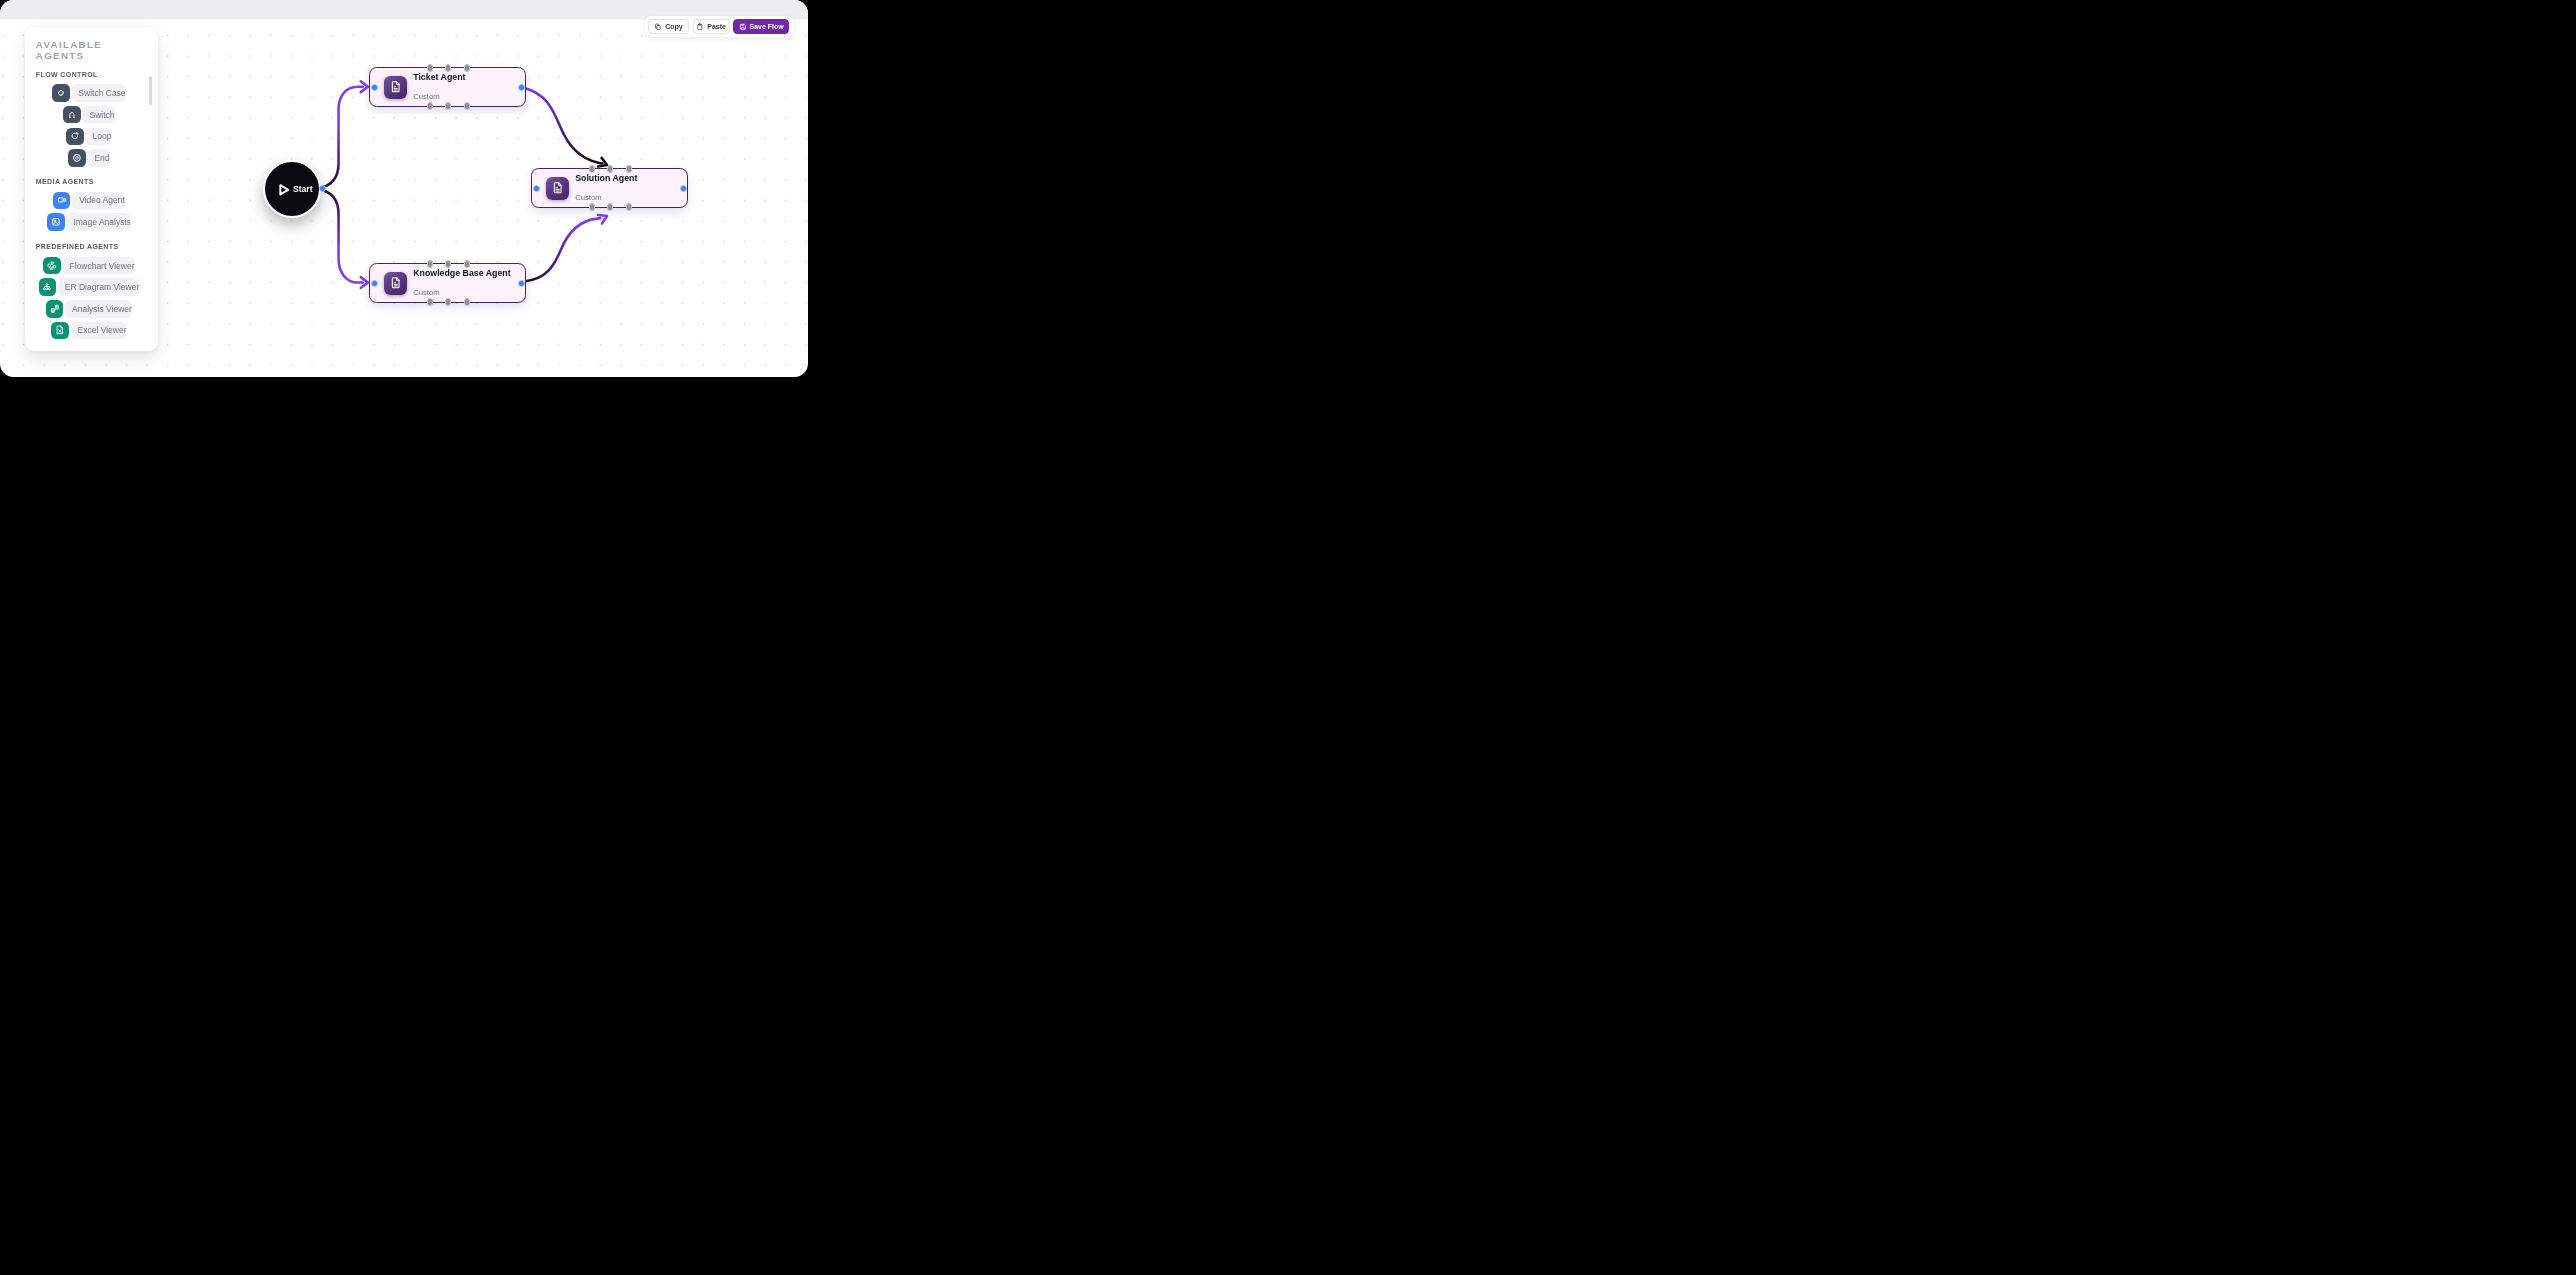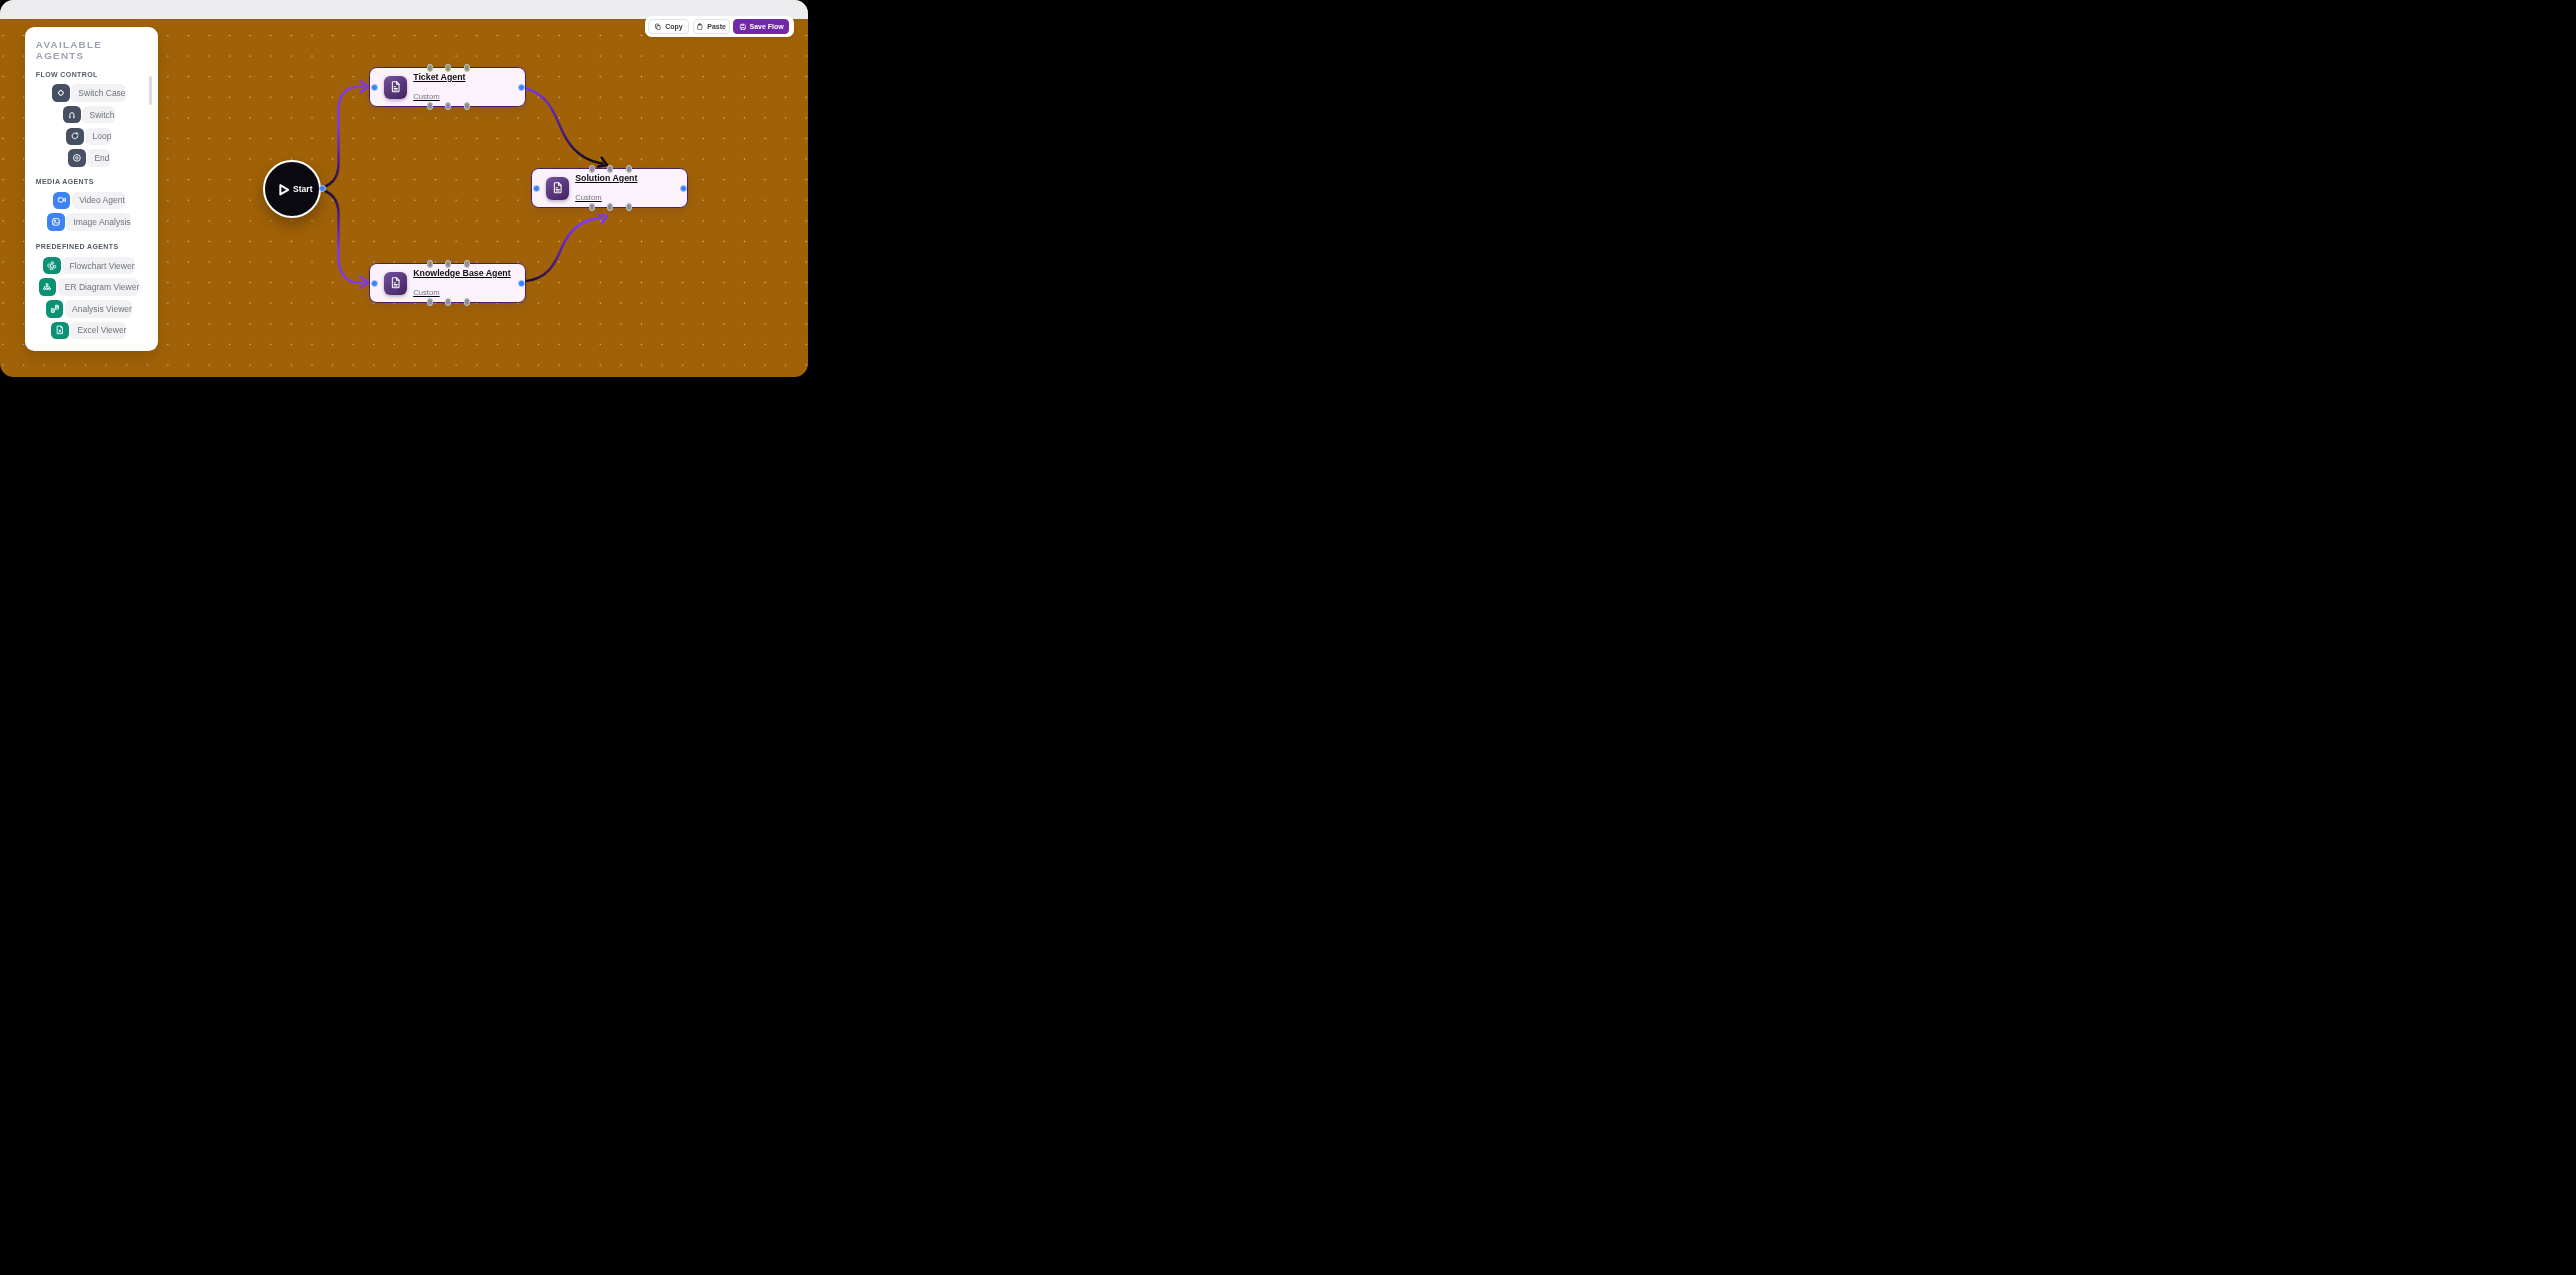--- a/index.html
+++ b/index.html
@@ -1,16 +1,16 @@
 <!DOCTYPE html>
 <html style="font-size:8.2px"><head>
 <meta charset="utf-8">
 <style>
   html,body{margin:0;padding:0;background:#000;font-family:"Liberation Sans",sans-serif;}
-  .window{position:relative;width:808px;height:377px;background:#a16207;border-radius:13.4px;overflow:hidden;}
+  .window{position:relative;width:808px;height:377px;background:#ffffff;border-radius:13.4px;overflow:hidden;}
   
   .topbar{position:absolute;left:0;top:0;right:0;height:19px;background:#edecef;box-shadow:0 1px 2.6px rgba(0,0,0,.06);z-index:2;}
   
   .canvas{position:absolute;inset:0;z-index:0;}
   .canvas::before{content:"";position:absolute;left:0;top:19px;right:0;bottom:0;
     background-image:radial-gradient(circle,#c8c7cc 0.8px,rgba(200,199,204,0) 1px);
     background-size:20.6px 20.6px;background-position:13.4px 6.2px;}
   
   .toolbar{position:absolute;left:645px;top:16px;width:149px;height:21px;background:#fff;border-radius:6.7px;
     box-shadow:0 2.1px 5.2px rgba(0,0,0,.08);display:flex;align-items:center;gap:3.6px;padding:0 3.1px;box-sizing:border-box;z-index:5;}
@@ -43,21 +43,21 @@
   .edges path{pointer-events:stroke;}
   
   .agent-node{position:absolute;width:157px;height:40px;background:#fbf2fc;border:1px solid #4a2063;border-radius:7.7px;
     box-sizing:border-box;display:flex;align-items:center;padding-left:14px;gap:6.2px;z-index:2;
     box-shadow:0 4.1px 9.3px rgba(74,32,99,.14);cursor:grab;}
   .node-ticket{left:369px;top:67px;}
   .node-solution{left:531px;top:168px;}
   .node-kb{left:369px;top:263px;align-items:center;}
   .agent-icon{width:23px;height:23px;border-radius:6.2px;flex:none;display:flex;align-items:center;justify-content:center;
     background:linear-gradient(145deg,#75549c 0%,#5b3a80 45%,#452361 100%);box-shadow:0 1.5px 3.6px rgba(60,20,80,.35);}
-  .agent-text{display:flex;flex-direction:column;gap:10px;text-decoration:underline;}
+  .agent-text{display:flex;flex-direction:column;gap:10px;}
   .agent-title{font-size:8.8px;font-weight:700;color:#101014;line-height:1.1;}
   .agent-sub{font-size:7.7px;color:#71747e;line-height:1.1;}
   
   .h-blue{position:absolute;width:4.6px;height:4.6px;border-radius:50%;background:#3b82f6;border:1.5px solid #aecbfa;cursor:crosshair;}
   .h-gray{position:absolute;width:4.1px;height:5.7px;border-radius:50%;background:#8d8d92;border:1px solid #c2c2c7;cursor:crosshair;}
   .hb-left{left:1.3px;top:16px;}
   .hb-right{left:148px;top:16px;}
   .hg-t1{left:57px;top:-3.9px;} .hg-t2{left:75px;top:-3.9px;} .hg-t3{left:94px;top:-3.9px;}
   .hg-b1{left:57px;bottom:-3.9px;} .hg-b2{left:75px;bottom:-3.9px;} .hg-b3{left:94px;bottom:-3.9px;}
   

